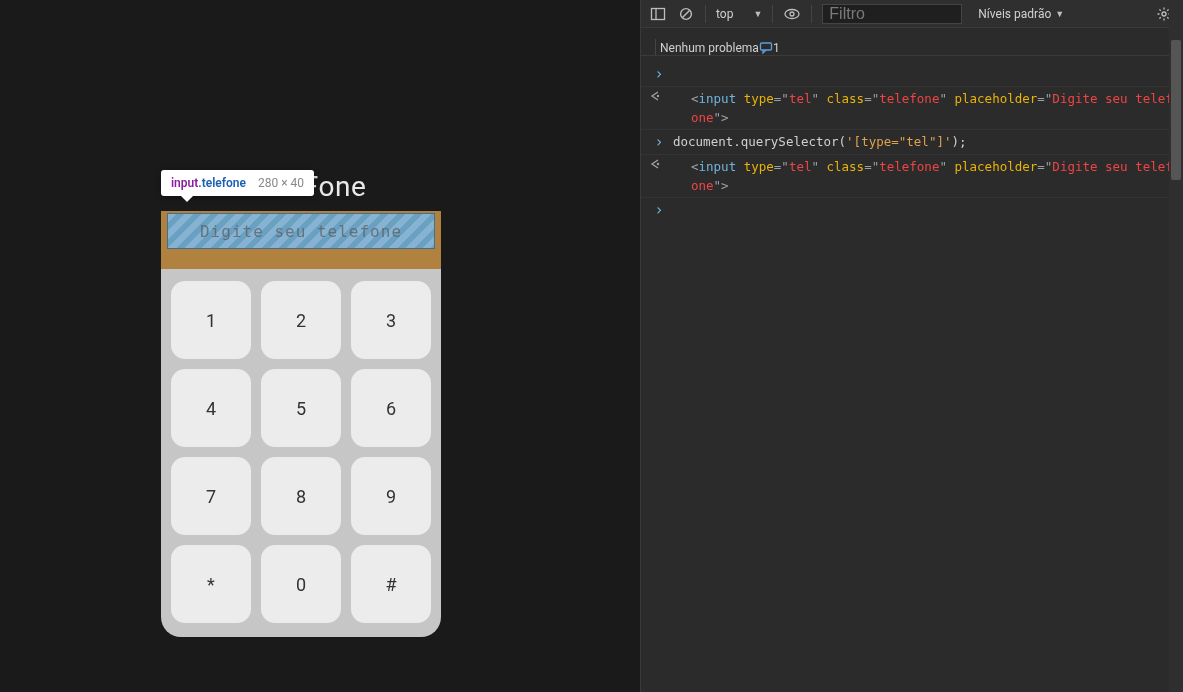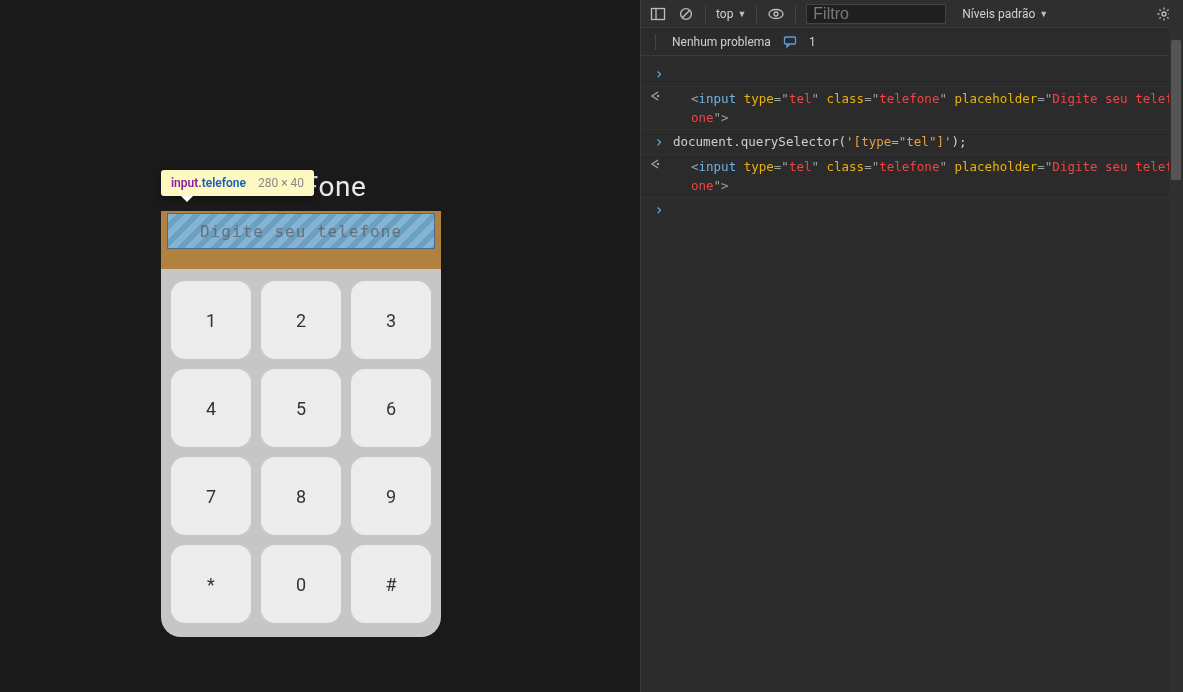--- a/index.html
+++ b/index.html
@@ -78,21 +78,21 @@
       color: #333;
       font-weight: 400;
       cursor: pointer;
     }
 
     
     .tooltip {
       position: absolute;
       left: 161px;
       top: 170px;
-      background: #fef9c3;
+      background: #ffffff;
       color: #333;
       border-radius: 3px;
       font-size: 12px;
       padding: 6px 10px;
       box-shadow: 0 2px 6px rgba(0,0,0,0.35);
       display: flex;
       align-items: center;
       gap: 12px;
       z-index: 5;
     }
@@ -129,40 +129,40 @@
       padding: 0 10px 0 8px;
       border-bottom: 1px solid #3a3a3a;
       background: #2f2f2f;
     }
     .tb-icon {
       width: 18px; height: 18px;
       display:flex; align-items:center; justify-content:center;
       color:#bdbdbd;
     }
     .tb-sep { width:1px; height:18px; background:#444; }
-    .tb-ctx { display:flex; align-items:center; gap:4px; color:#d0d0d0; }
+    .tb-ctx { display:flex; align-items:center; gap:20px; color:#d0d0d0; }
     .tb-tri { font-size:9px; color:#bdbdbd; }
     .filter-box {
       background:#1f1f1f;
       border:1px solid #444;
       height:20px;
       width:140px;
       padding:0 6px;
       color:#ddd;
       font-size:16px;
     }
     .filter-box::placeholder { color:#7a7a7a; }
     .tb-levels { display:flex; align-items:center; gap:4px; margin-left:6px;justify-content:flex-end; }
     .tb-gear { margin-left:auto; }
 
     .issues-bar {
       height: 28px;
       display:flex;
-      align-items:center;
-      gap:12px;
+      align-items:flex-end;
+      gap:0;
       padding:0 14px;
       border-bottom:1px solid #3a3a3a;
       color:#d0d0d0;
     }
     .issues-sep {
       width:1px; height:16px; background:#444; margin-right:4px;
     }
     .chatbox {
       width:14px;height:14px;
       display:inline-flex;align-items:center;justify-content:center;

